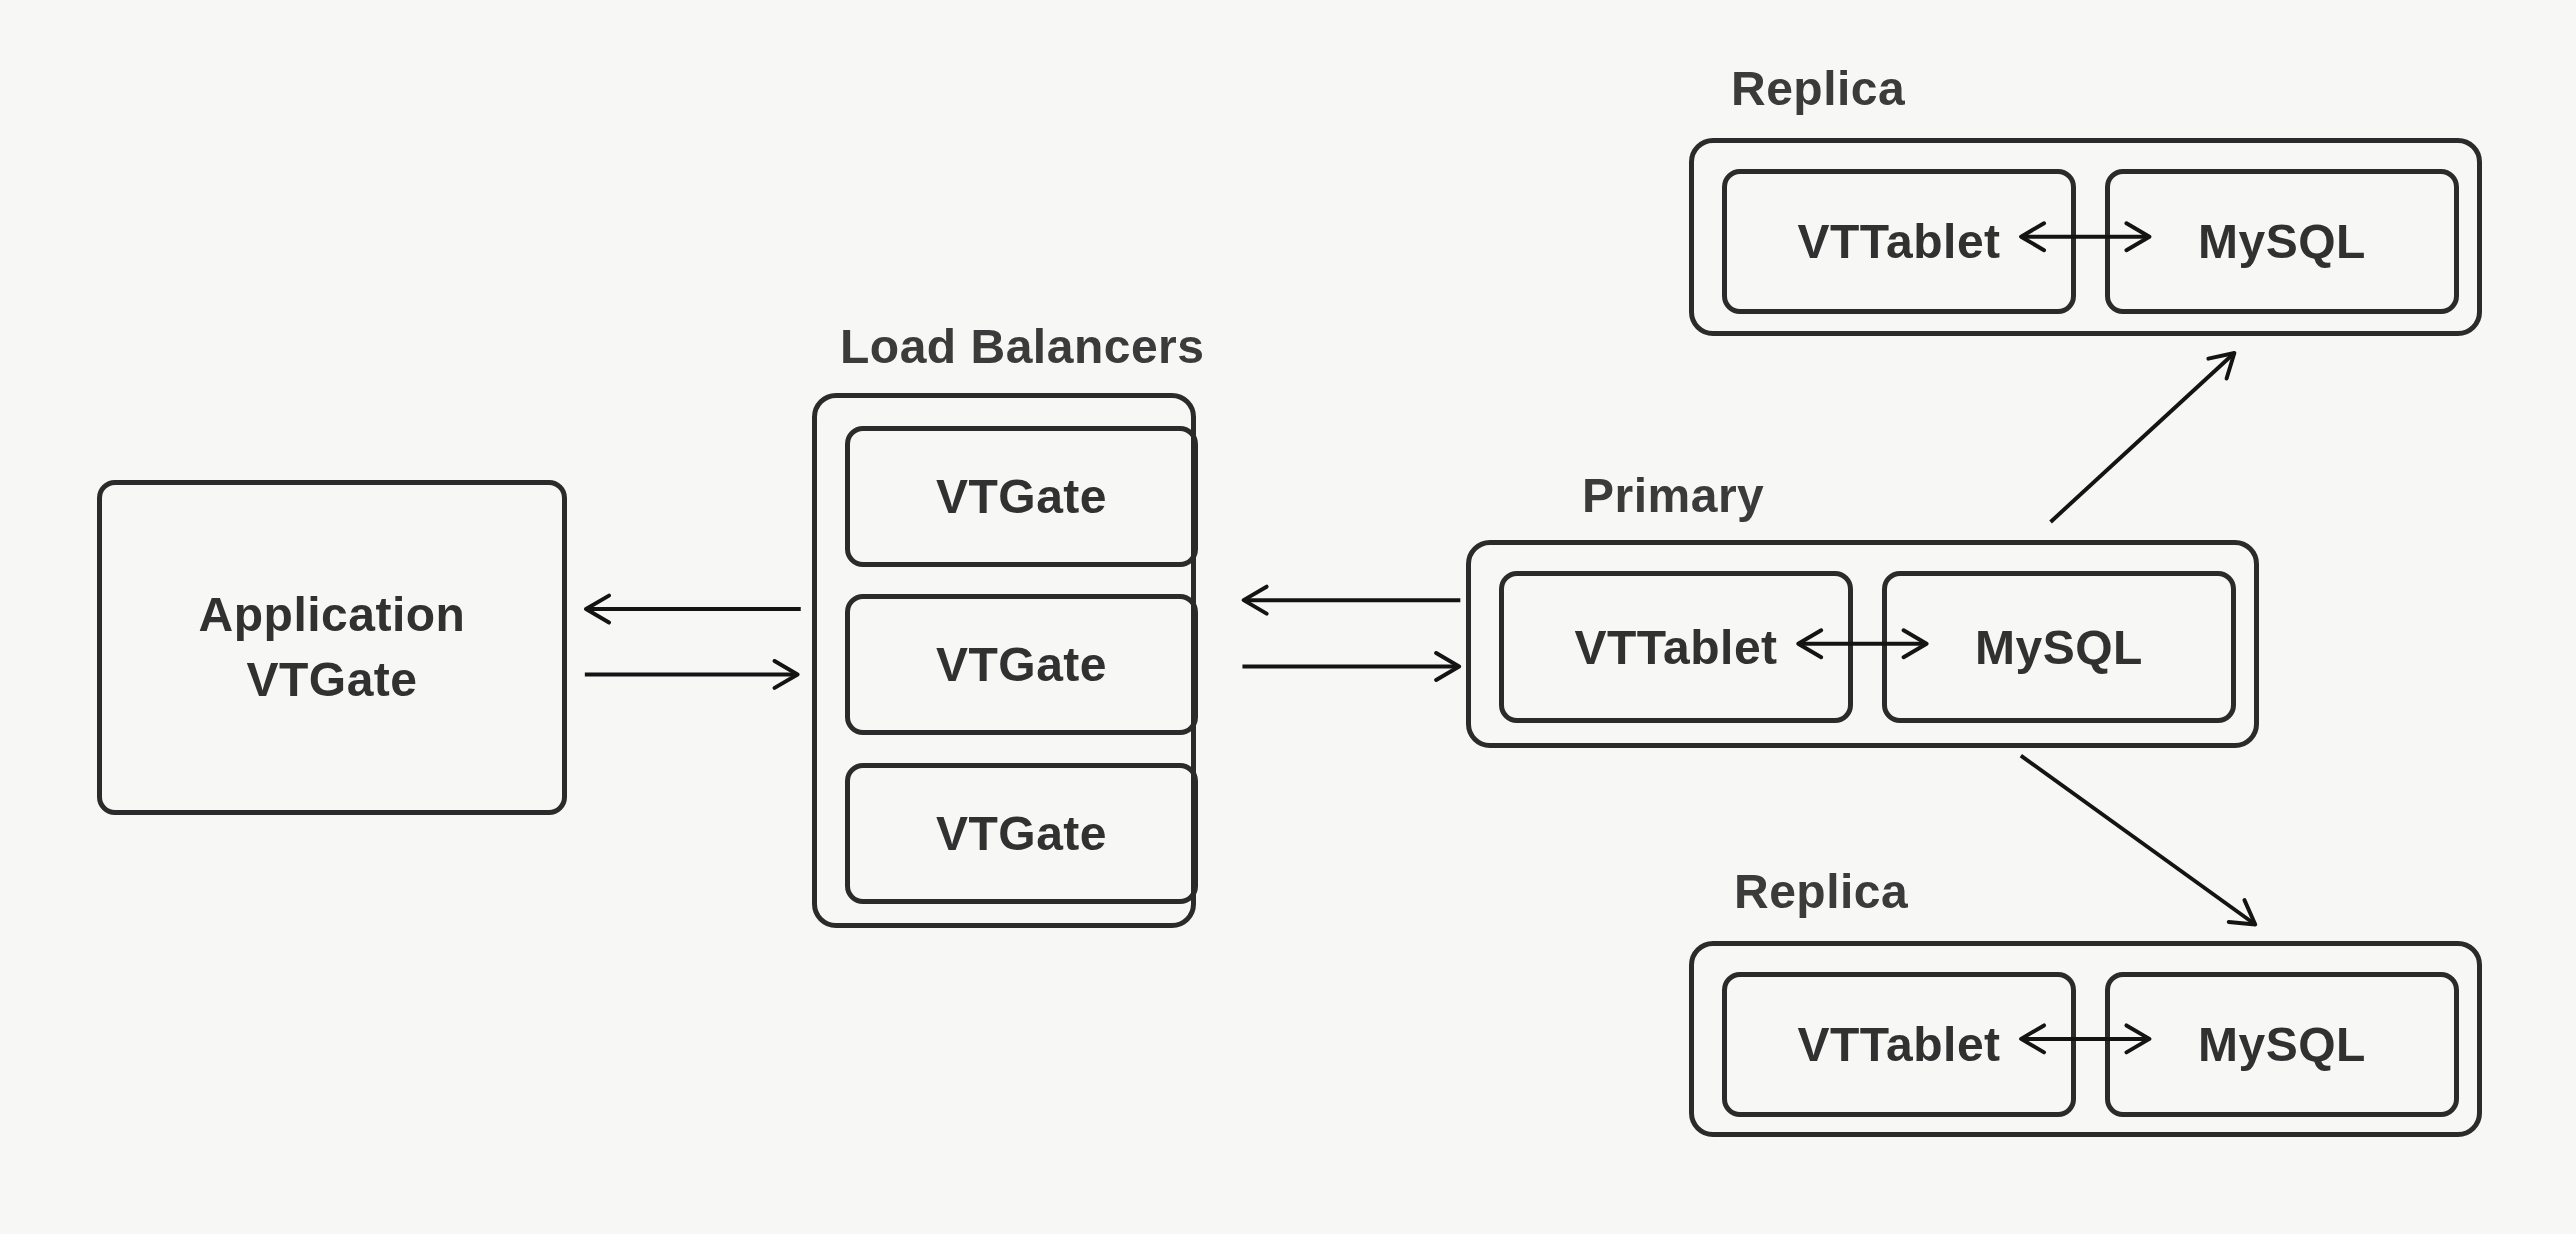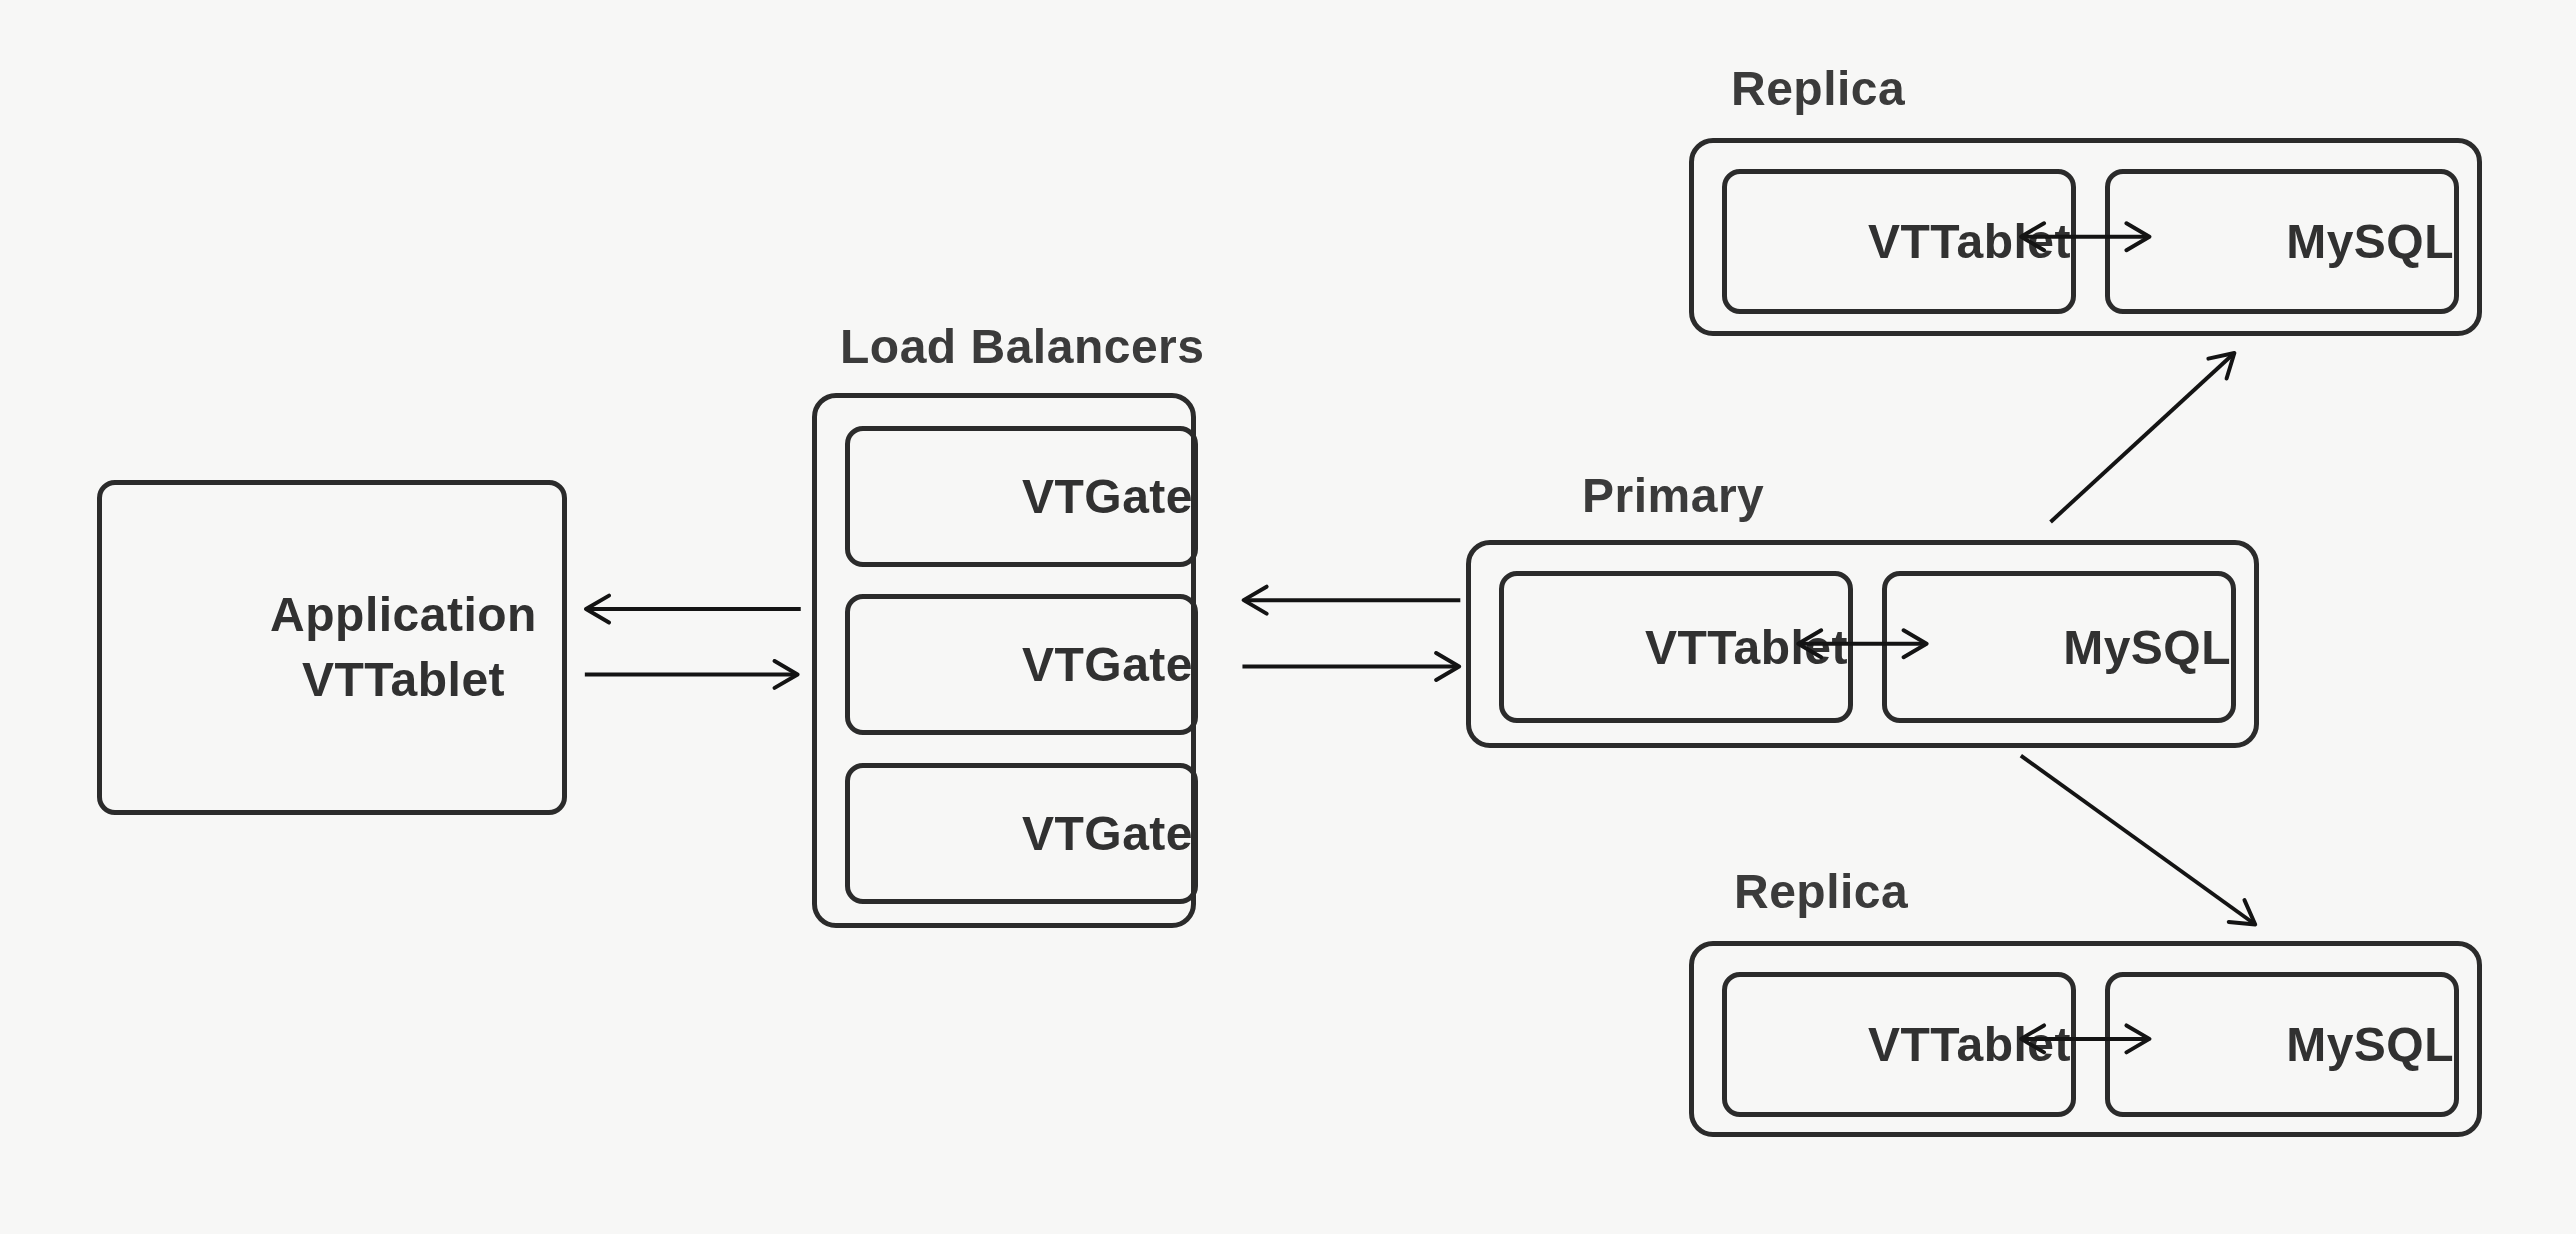--- a/index.html
+++ b/index.html
@@ -20,21 +20,21 @@
     box-sizing: border-box;
   }
   .node-box {
     position: absolute;
     border: 5px solid #2b2b2b;
     border-radius: 18px;
     background: transparent;
     box-sizing: border-box;
     display: flex;
     align-items: center;
-    justify-content: flex-end;
+    justify-content: center;
     font-weight: 700;
     font-size: 48px;
     color: #313131;
     letter-spacing: 0.5px;
   }
   .group-label {
     position: absolute;
     font-size: 48px;
     font-weight: 700;
     color: #3b3b3b;
@@ -57,21 +57,21 @@
     stroke: #141414;
     stroke-width: 4;
   }
 </style>
 </head>
 <body>
 
 <div class="canvas">
 
   <div class="node-box" style="left:97px; top:480px; width:470px; height:335px;">
-    <div class="app-label">Application VTTablet</div>
+    <div class="app-label">Application VTGate</div>
   </div>
 
   <div class="group-label" style="left:840px; top:307px;margin-top:12px;">Load Balancers</div>
   <div class="group-box" style="left:812px; top:393px; width:384px; height:535px;">
     <div class="node-box" style="left:28px; top:28px; width:353px; height:141px;">
       <span>VTGate</span>
     </div>
     <div class="node-box" style="left:28px; top:196px; width:353px; height:141px;">
       <span>VTGate</span>
     </div>

